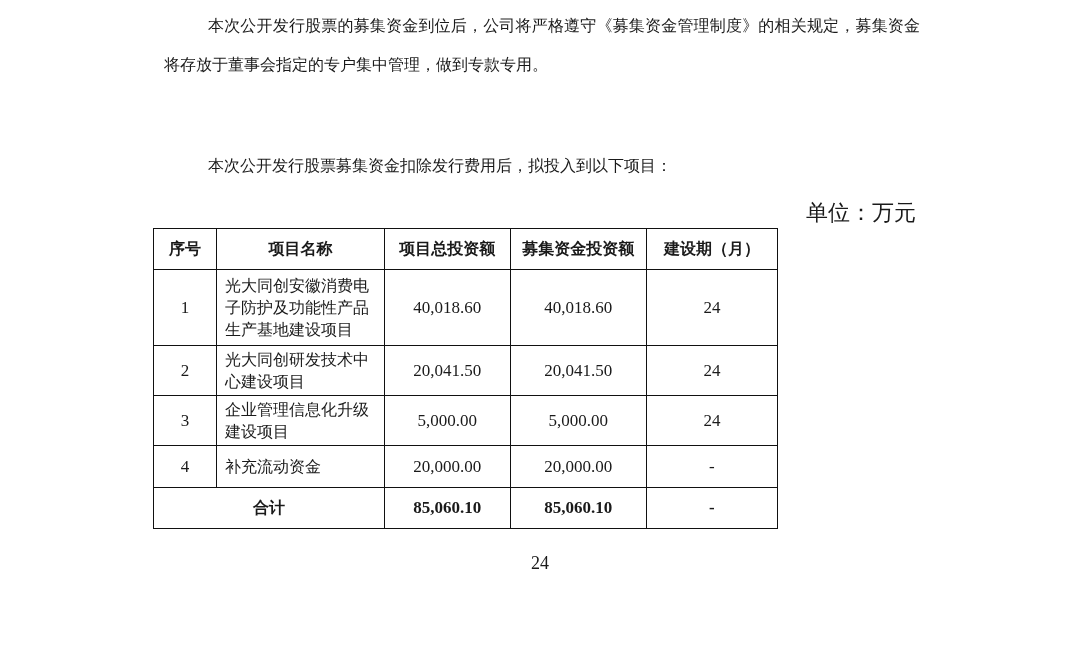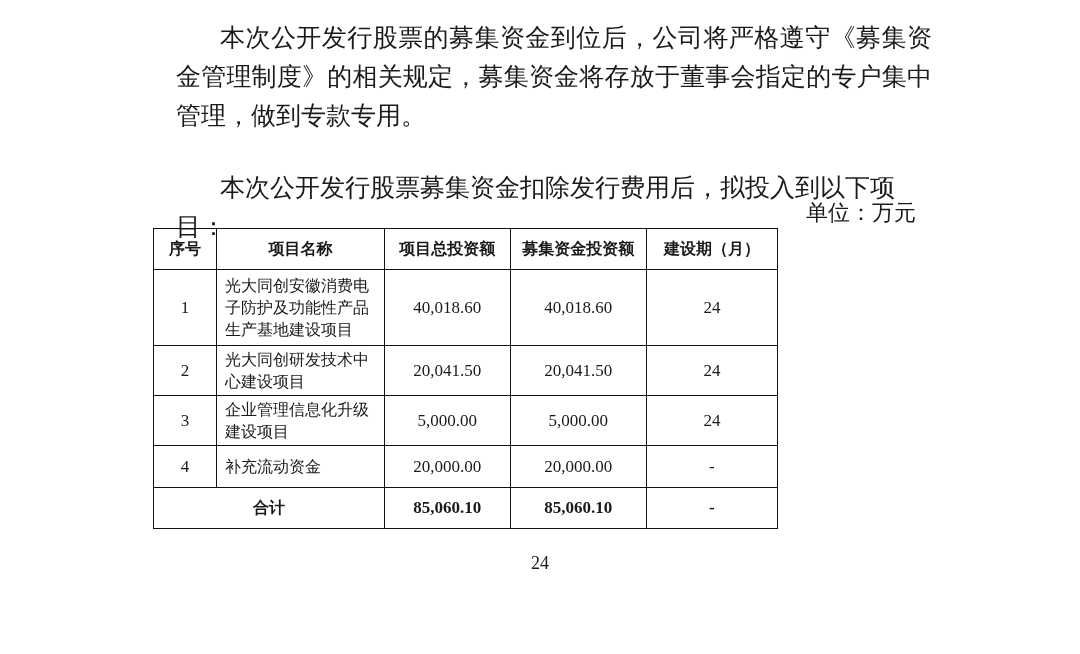--- a/index.html
+++ b/index.html
@@ -1,20 +1,20 @@
 <!DOCTYPE html>
 <html><head>
 <meta charset="utf-8">
 <style>
   html, body { margin:0; padding:0; background:#ffffff; }
   body { width:1080px; height:654px; position:relative; overflow:hidden;
          font-family:"DejaVu Serif","Liberation Serif",serif; color:#1a1a1a; }
-  .para { position:absolute; left:164px; width:756px; font-size:25px; line-height:39px; margin:12px; }
+  .para { position:absolute; left:164px; width:756px; font-size:16px; line-height:39px; margin:0; }
   .p1 { top:6px; text-indent:44px; text-align:justify; }
-  .p2 { top:158px; text-indent:44px;font-family:Liberation Mono, monospace; }
+  .p2 { top:146px; text-indent:44px; }
   .unit { position:absolute; right:164px; top:200px; font-size:22px; line-height:26px; }
   table { position:absolute; left:153px; top:228px; border-collapse:collapse; width:625px;
           font-family:"Liberation Serif","DejaVu Serif",serif; font-size:17px; }
   td, th { border:1.5px solid #111; padding:0 8px; }
   th { height:40px; font-weight:bold; text-align:center; font-family:"DejaVu Sans","Liberation Sans",sans-serif; font-size:16px; }
   td.num { text-align:center; }
   td.ctr { text-align:center; }
   td.name { font-family:"DejaVu Serif",serif; font-size:16px; line-height:22px; text-align:left; padding:2px 8px; }
   tr.total td { font-weight:bold; height:40px; }
   tr.total td.lbl { font-family:Liberation Serif, serif; font-size:16px; }

